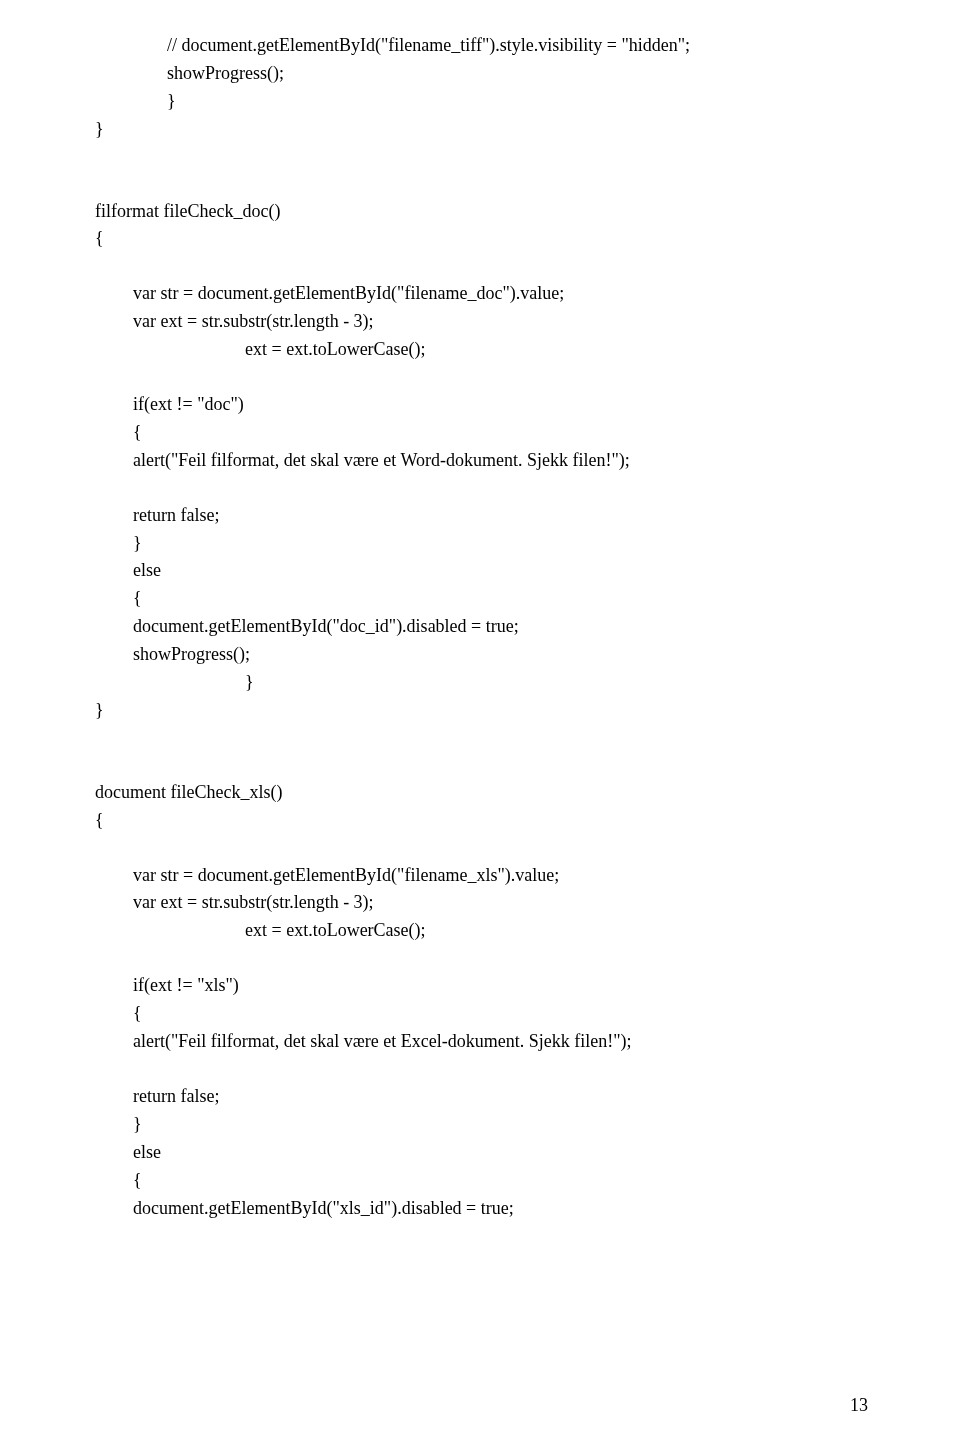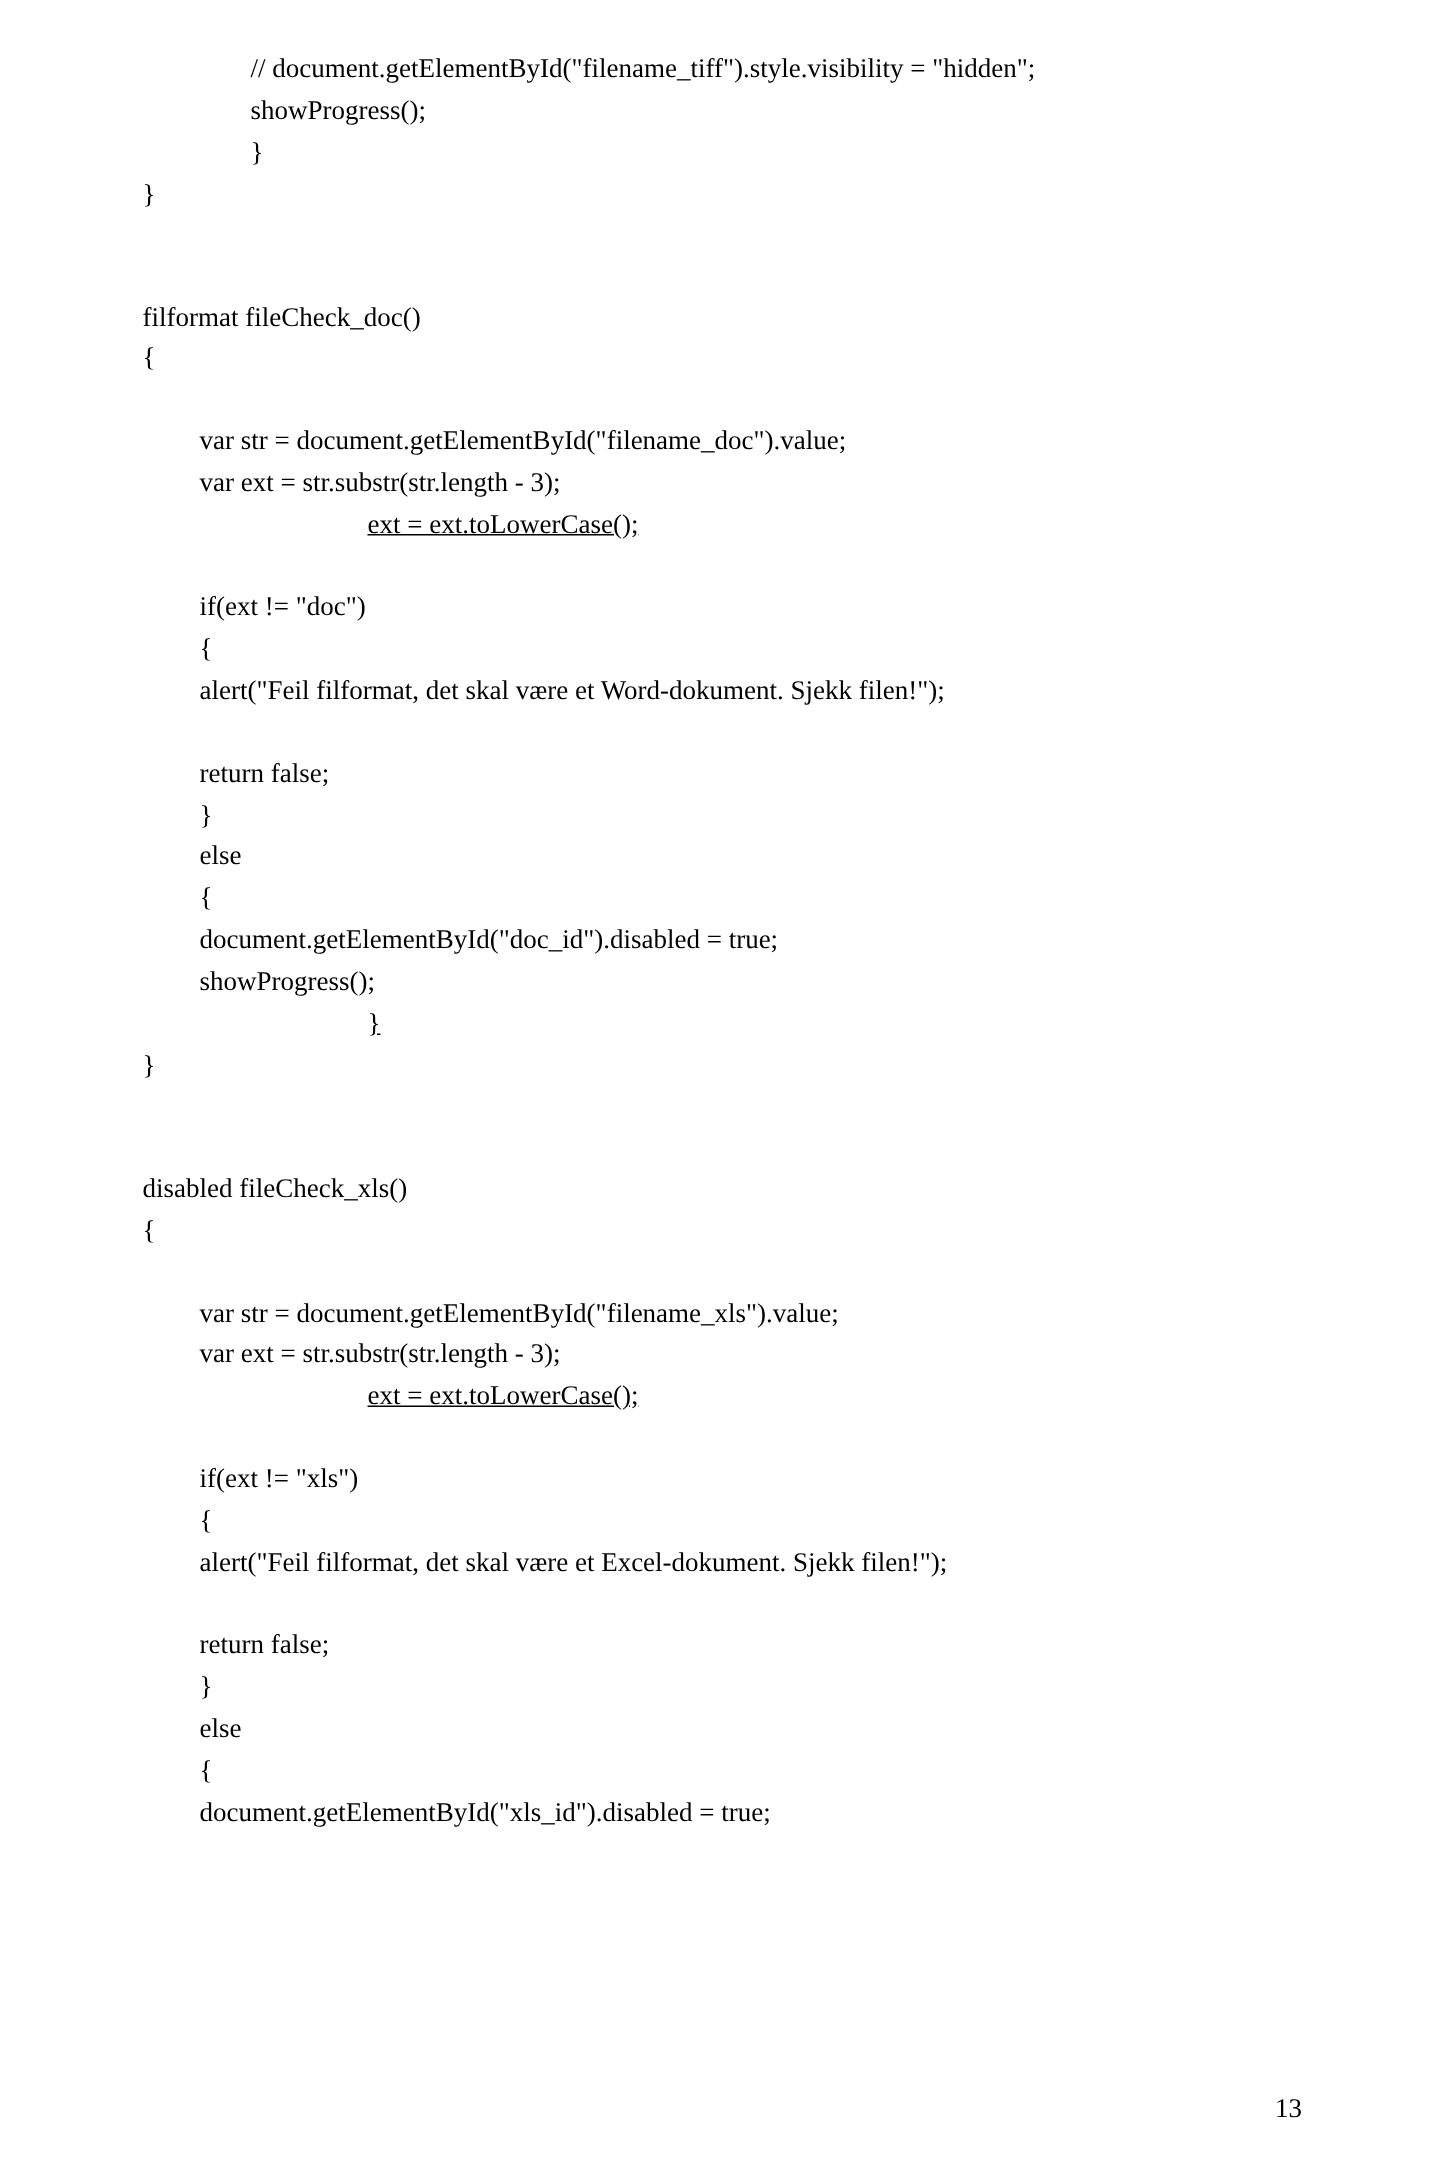--- a/index.html
+++ b/index.html
@@ -16,21 +16,21 @@
     height: 1446px;
     position: relative;
     box-sizing: border-box;
     padding: 32px 90px 30px 95px;
   }
   .code {
     white-space: pre;
   }
   .i1 { padding-left: 38px; }
   .i2 { padding-left: 72px; }
-  .i3 { padding-left: 150px; text-decoration: underline; }
+  .i3 { padding-left: 150px; }
   .blank { height: 27px; }
   .pagenum {
     position: absolute;
     bottom: 26px;
     right: 92px;
     font-size: 18px;
     font-family: Liberation Serif, serif;
   }
 </style>
 </head>
@@ -68,21 +68,21 @@
   <div class="code i1">else</div>
   <div class="code i1">{</div>
   <div class="code i1">document.getElementById("doc_id").disabled = true;</div>
   <div class="code i1">showProgress();</div>
   <div class="code i3">}</div>
   <div class="code">}</div>
 
   <div class="blank"></div>
   <div class="blank"></div>
 
-  <div class="code">disabled fileCheck_xls()</div>
+  <div class="code">document fileCheck_xls()</div>
   <div class="code">{</div>
 
   <div class="blank"></div>
 
   <div class="code i1">var str = document.getElementById("filename_xls").value;</div>
   <div class="code i1">var ext = str.substr(str.length - 3);</div>
   <div class="code i3">ext = ext.toLowerCase();</div>
 
   <div class="blank"></div>
 

